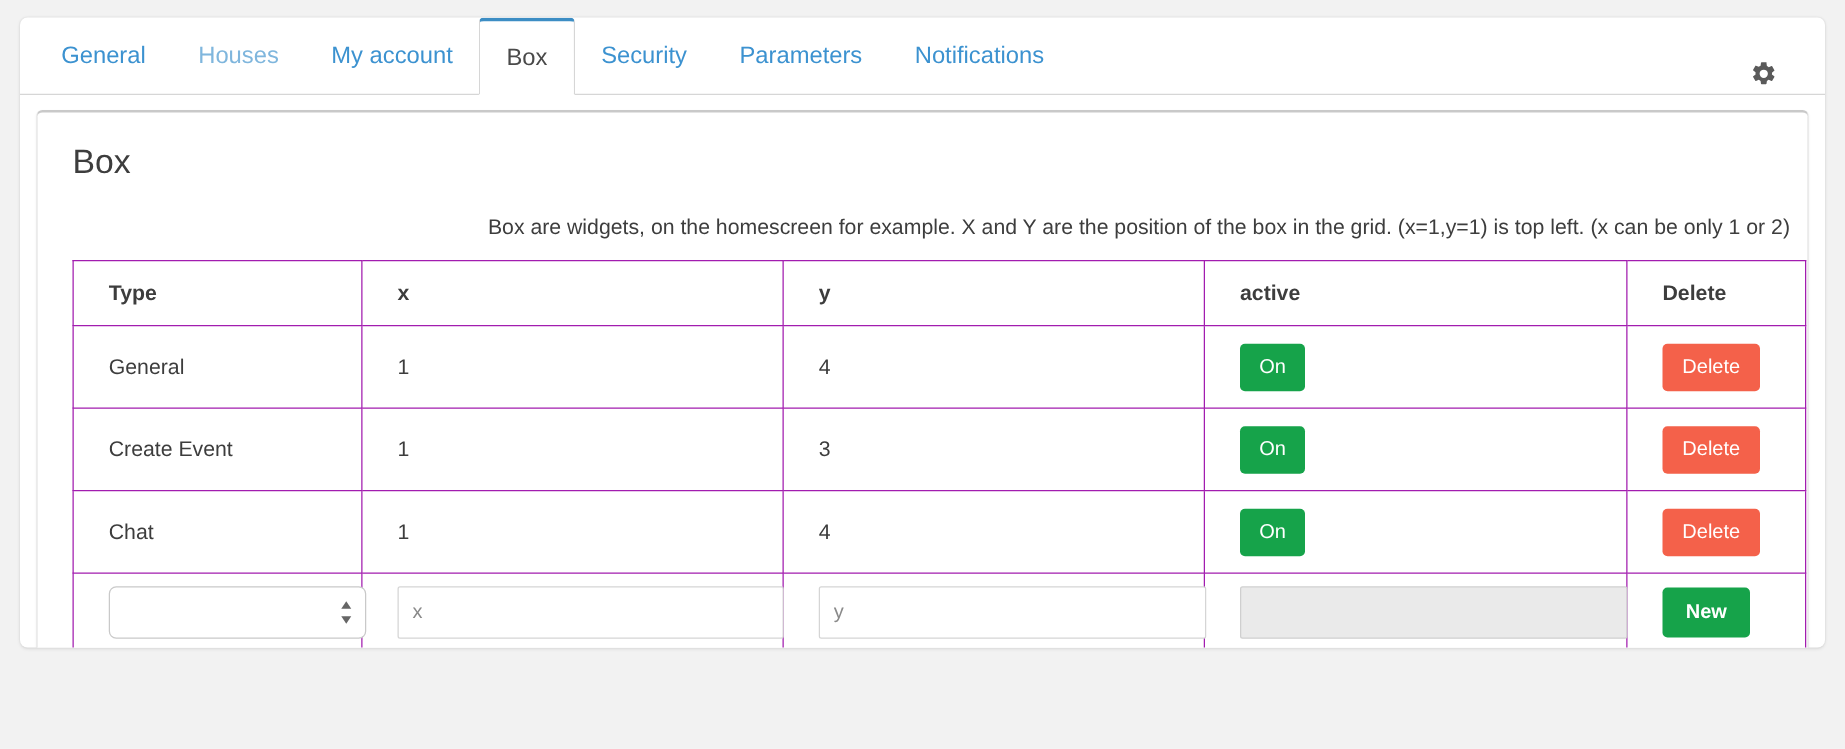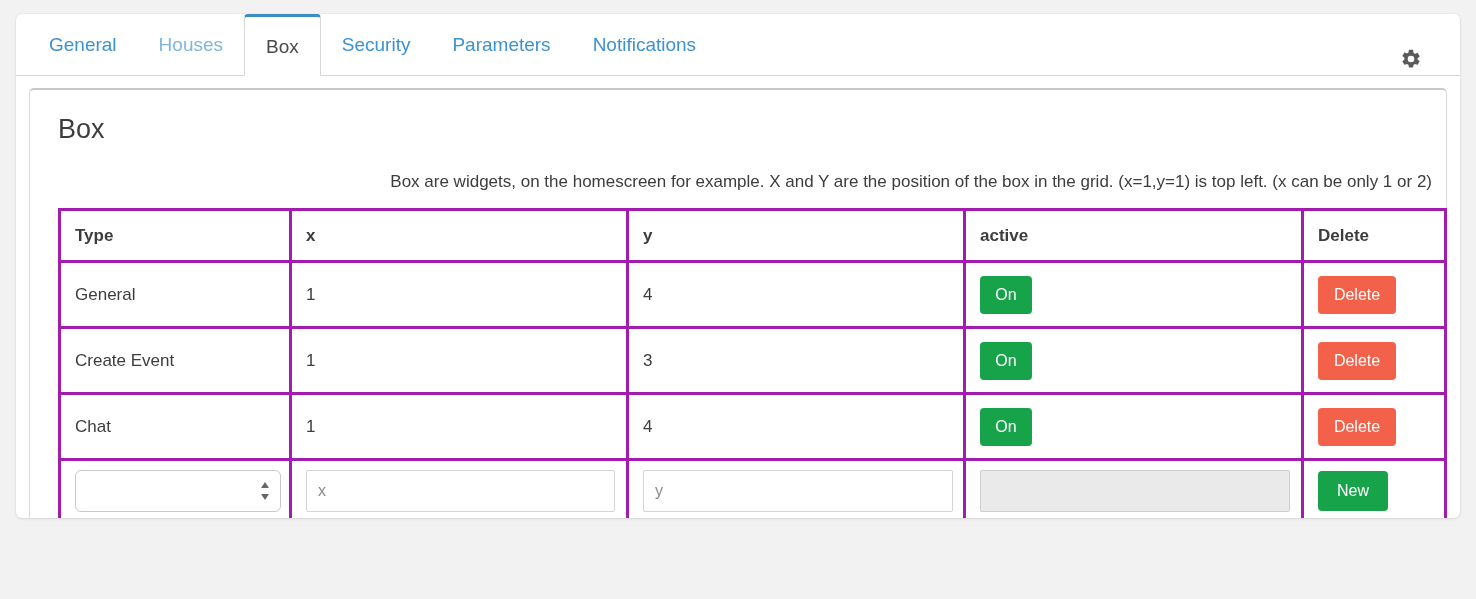--- a/index.html
+++ b/index.html
@@ -103,26 +103,26 @@
   
   table.box-table {
     margin: 16px 0 0 14px;
     width: 1386px;
     border-collapse: collapse;
     table-layout: fixed;
     background: #fff;
   }
   table.box-table th,
   table.box-table td {
-    border: 3px solid #a21caf;
+    border: 1px solid #a21caf;
     text-align: left;
     vertical-align: middle;
     font-size: 17px;
     color: #3d3d3d;
-    padding: 0 14px;
+    padding: 0 28px;
     box-sizing: border-box;
   }
   table.box-table th {
     font-weight: bold;
     height: 52px;
   }
   table.box-table tbody tr td { height: 66px; }
   table.box-table tbody tr.input-row td { height: 62px; }
 
   .col-type   { width: 231px; }
@@ -150,20 +150,21 @@
   }
   .btn-delete {
     background: #f4614a;
     padding: 11px 15px;
     min-width: 78px;
   }
   .btn-new {
     background: #16a34a;
     padding: 12px 16px;
     min-width: 70px;
+    font-weight: bold;
   }
 
   
   .select-type {
     width: 206px;
     height: 42px;
     border: 1px solid #c9c9c9;
     border-radius: 6px;
     background: #ffffff;
     box-sizing: border-box;
@@ -228,20 +229,21 @@
   }
 </style>
 </head>
 <body>
 
 <div class="window-card">
 
   <div class="tab-bar">
     <div class="tab">General</div>
     <div class="tab muted">Houses</div>
+    <div class="tab">My account</div>
     <div class="tab active">Box</div>
     <div class="tab">Security</div>
     <div class="tab">Parameters</div>
     <div class="tab">Notifications</div>
 
     <div class="gear-btn">
       <svg width="22" height="22" viewBox="0 0 24 24" fill="#5a5a5a" aria-hidden="true">
         <path d="M19.14 12.94a7.6 7.6 0 0 0 .05-.94 7.6 7.6 0 0 0-.05-.94l2.03-1.58a.5.5 0 0 0 .12-.62l-1.92-3.32a.5.5 0 0 0-.6-.22l-2.39.96a7.3 7.3 0 0 0-1.62-.94l-.36-2.54A.5.5 0 0 0 13.9 2h-3.8a.5.5 0 0 0-.5.42l-.36 2.54c-.59.24-1.13.56-1.62.94l-2.39-.96a.5.5 0 0 0-.6.22L2.71 8.48a.5.5 0 0 0 .12.62l2.03 1.58c-.03.31-.05.62-.05.94s.02.63.05.94L2.83 14.14a.5.5 0 0 0-.12.62l1.92 3.32c.13.22.39.31.6.22l2.39-.96c.49.38 1.03.7 1.62.94l.36 2.54c.04.24.25.42.5.42h3.8c.25 0 .46-.18.5-.42l.36-2.54c.59-.24 1.13-.56 1.62-.94l2.39.96c.21.09.47 0 .6-.22l1.92-3.32a.5.5 0 0 0-.12-.62l-2.03-1.58zM12 15.6A3.6 3.6 0 1 1 12 8.4a3.6 3.6 0 0 1 0 7.2z"></path>
       </svg>
     </div>

